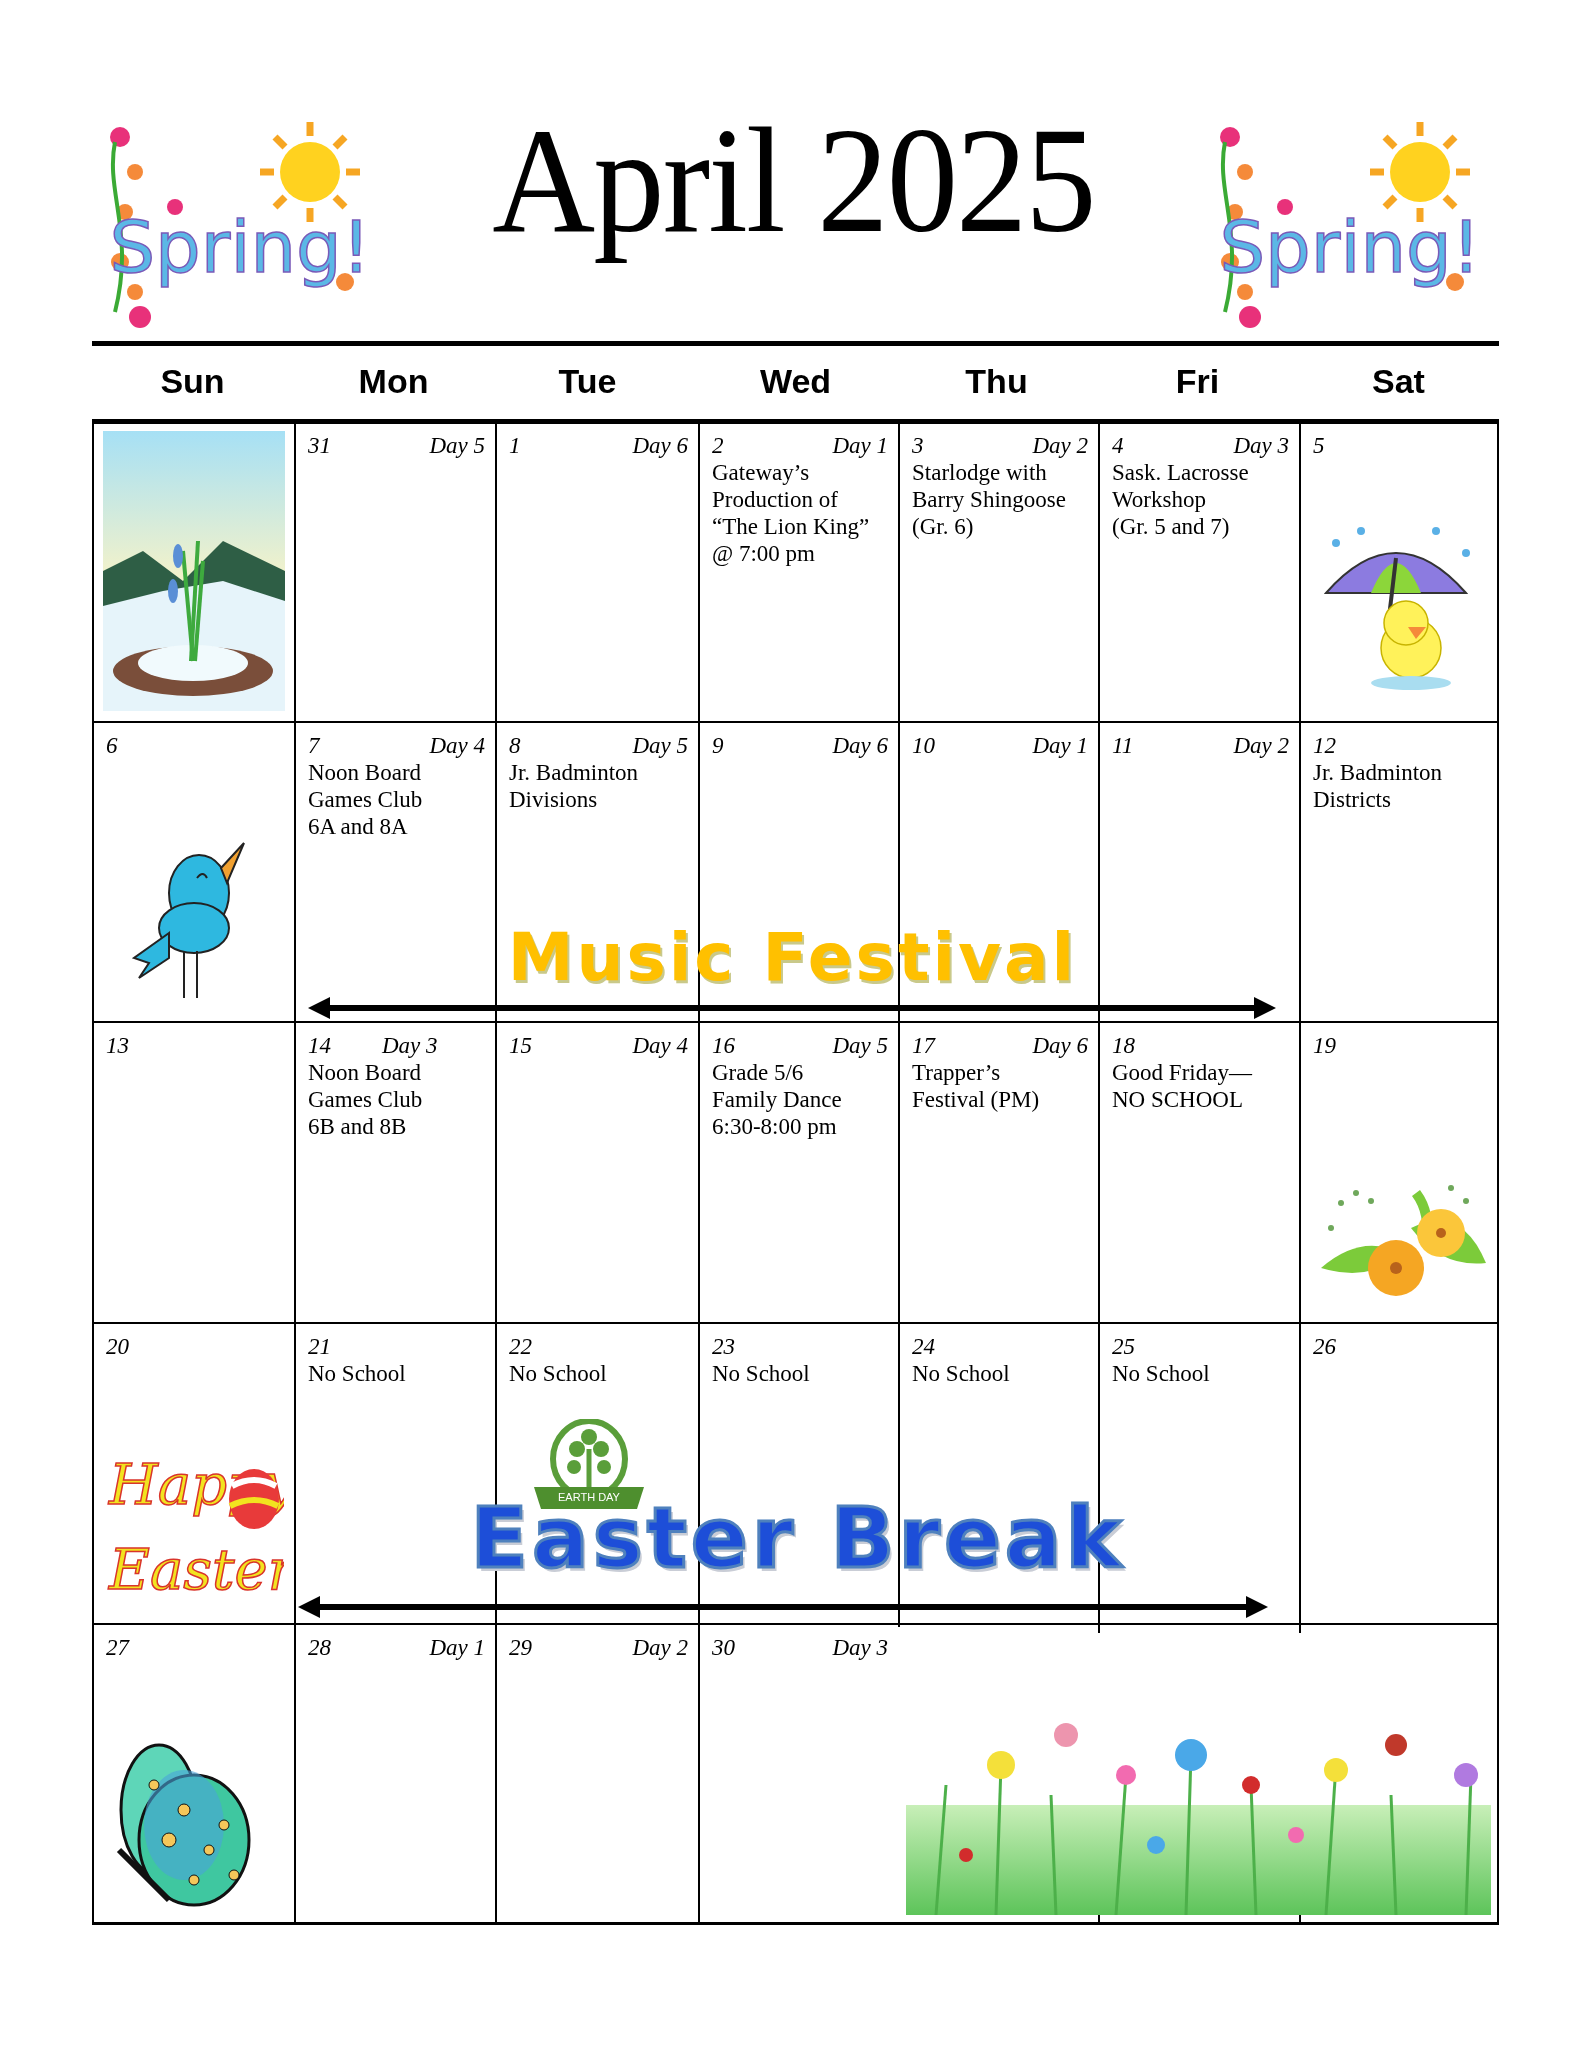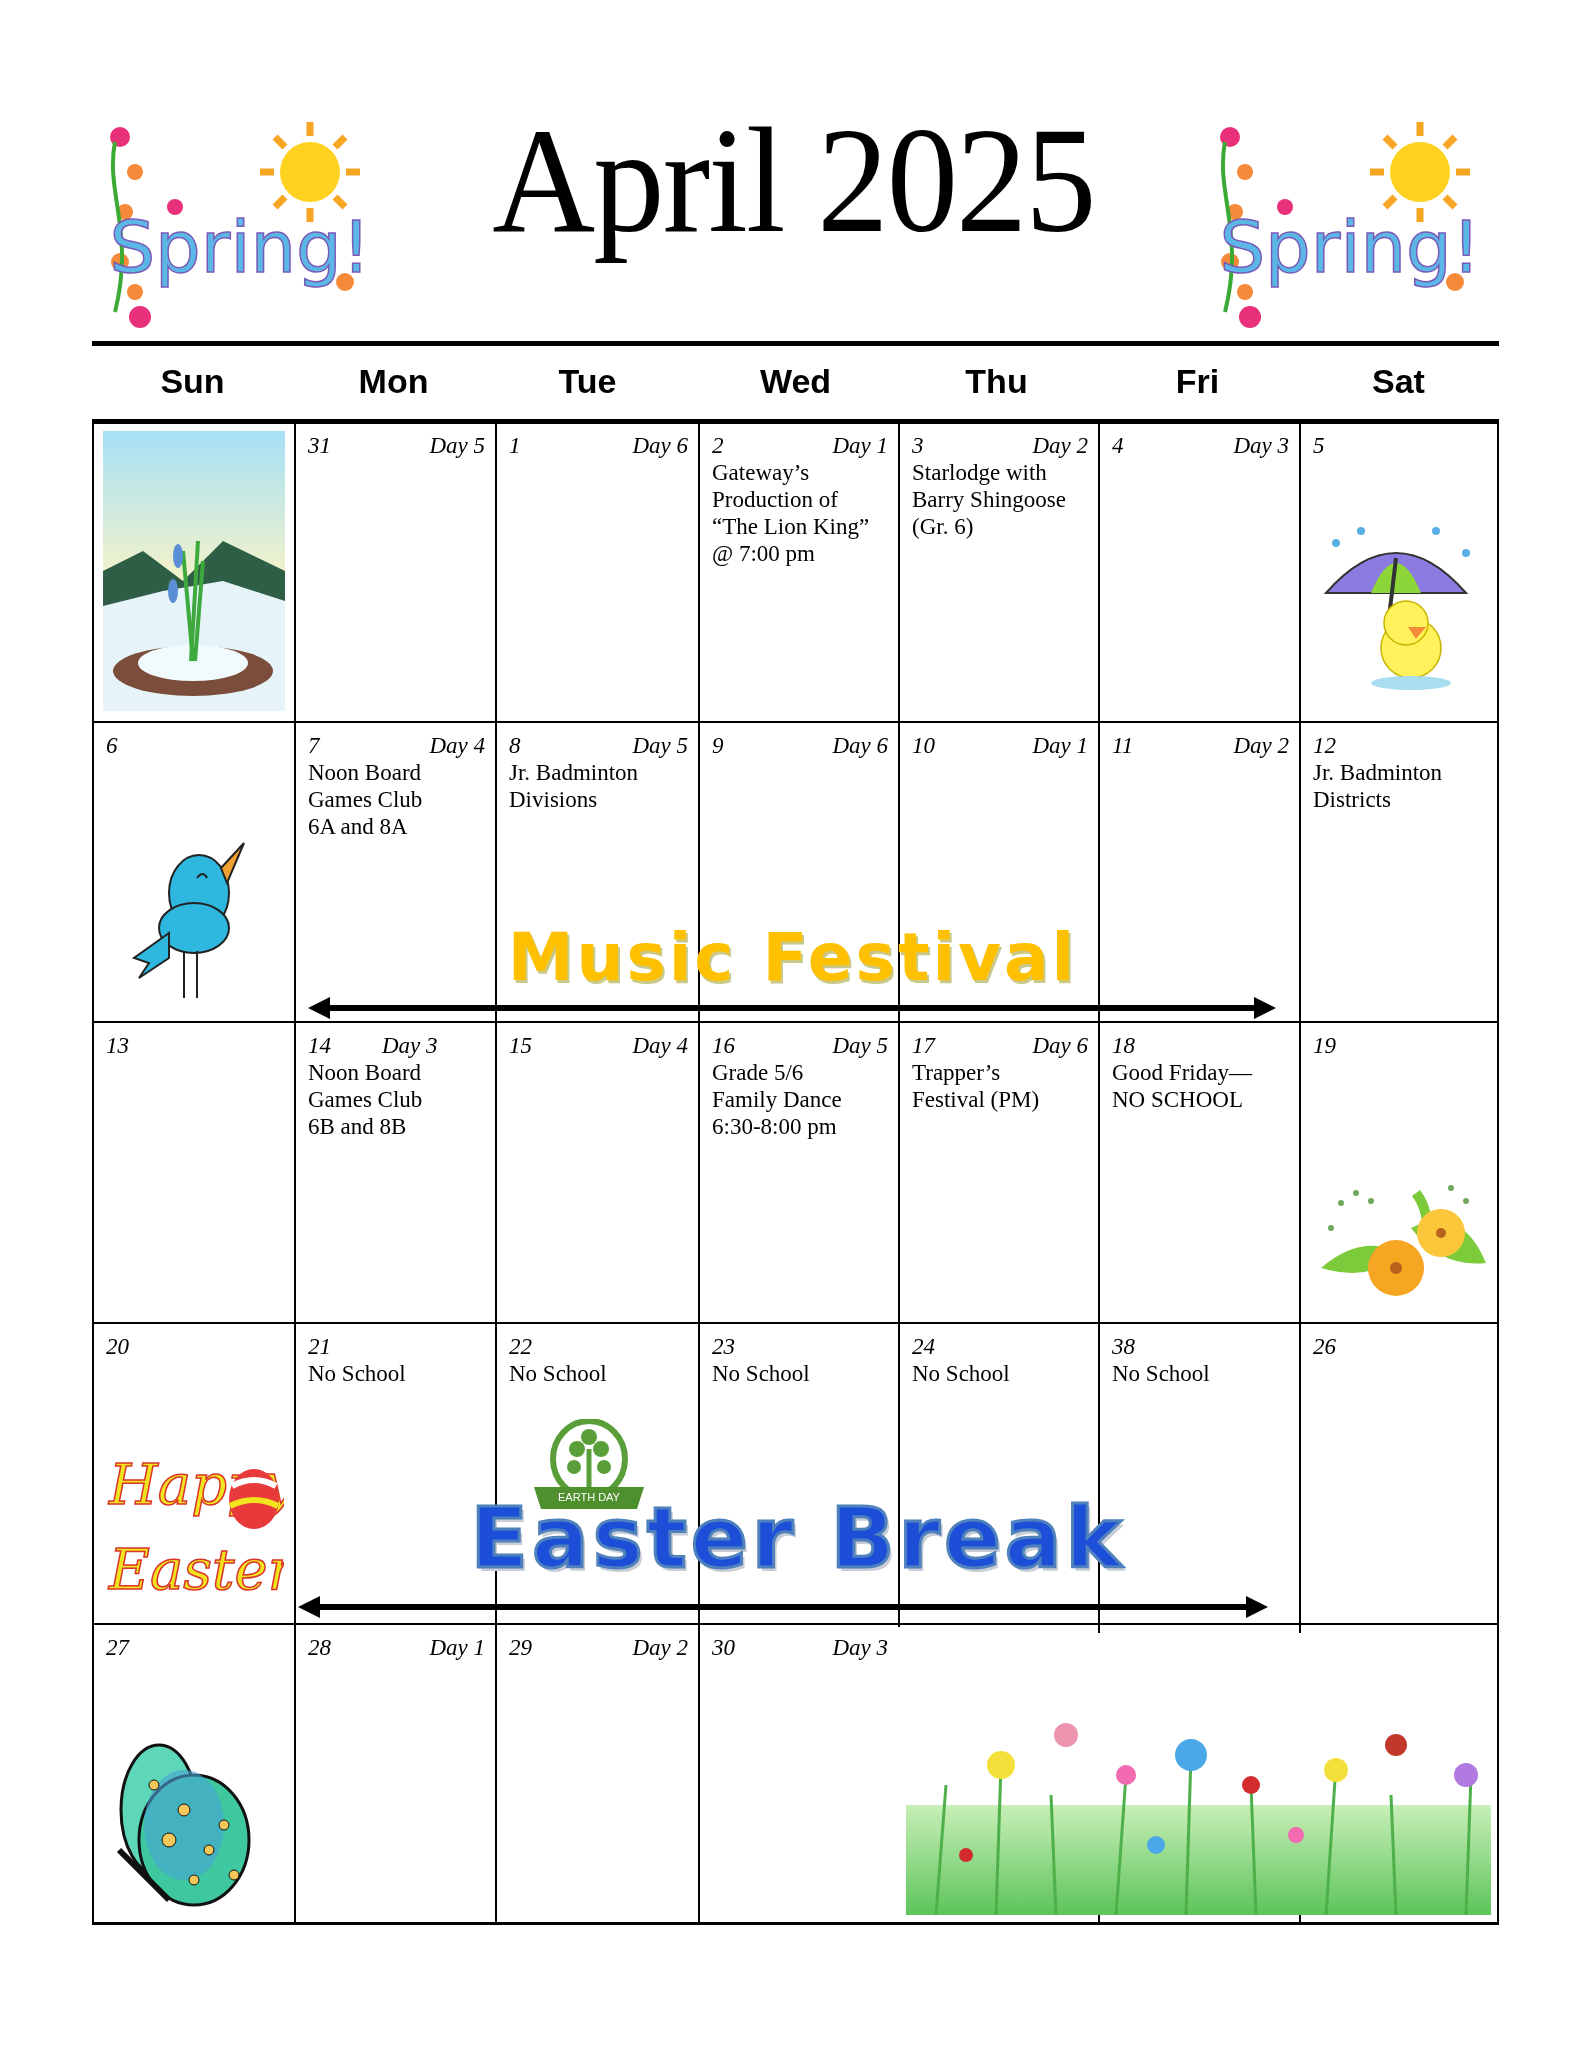--- a/index.html
+++ b/index.html
@@ -167,20 +167,23 @@
     </div>
   <div class="event">Starlodge with
 Barry Shingoose
 (Gr. 6)</div>
 </div>
 <div class="abs cell" style="left:1100px; top:423px; width:199px; height:298px;">
   <div class="cell-head">
       <span class="date-num">4</span>
       <span class="day-label">Day 3</span>
     </div>
+  <div class="event">Sask. Lacrosse
+Workshop
+(Gr. 5 and 7)</div>
 </div>
 <div class="abs cell" style="left:1301px; top:423px; width:196px; height:298px;">
   <div class="cell-head">
       <span class="date-num">5</span>
     </div>
   <svg class="abs" style="left:15px; top:100px;" width="160" height="170" viewBox="0 0 160 170">
     <path d="M10 70 Q80 -10 150 70 Z" fill="#8C7BE0" stroke="#333" stroke-width="2"></path>
     <path d="M55 70 Q80 10 105 70 Z" fill="#8CD63A"></path>
     <line x1="80" y1="35" x2="70" y2="120" stroke="#333" stroke-width="4"></line>
     <ellipse cx="95" cy="125" rx="30" ry="30" fill="#FFF25A" stroke="#C8B400" stroke-width="1.5"></ellipse>
@@ -373,21 +376,21 @@
   <div class="event">No School</div>
 </div>
 <div class="abs cell" style="left:900px; top:1324px; width:198px; height:298px;">
   <div class="cell-head">
       <span class="date-num">24</span>
     </div>
   <div class="event">No School</div>
 </div>
 <div class="abs cell" style="left:1100px; top:1324px; width:199px; height:298px;">
   <div class="cell-head">
-      <span class="date-num">38</span>
+      <span class="date-num">25</span>
     </div>
   <div class="event">No School</div>
 </div>
 <div class="abs cell" style="left:1301px; top:1324px; width:196px; height:298px;">
   <div class="cell-head">
       <span class="date-num">26</span>
     </div>
 </div>
 
 <div class="abs banner-text" style="left:318px; top:1488px; width:960px; font-size:84px; line-height:100px; text-align:center; color:#1d4ed8; -webkit-text-stroke:3px #4F81BD; text-shadow:3px 4px 0 #C9CDD6; letter-spacing:4px;">Easter Break</div>

